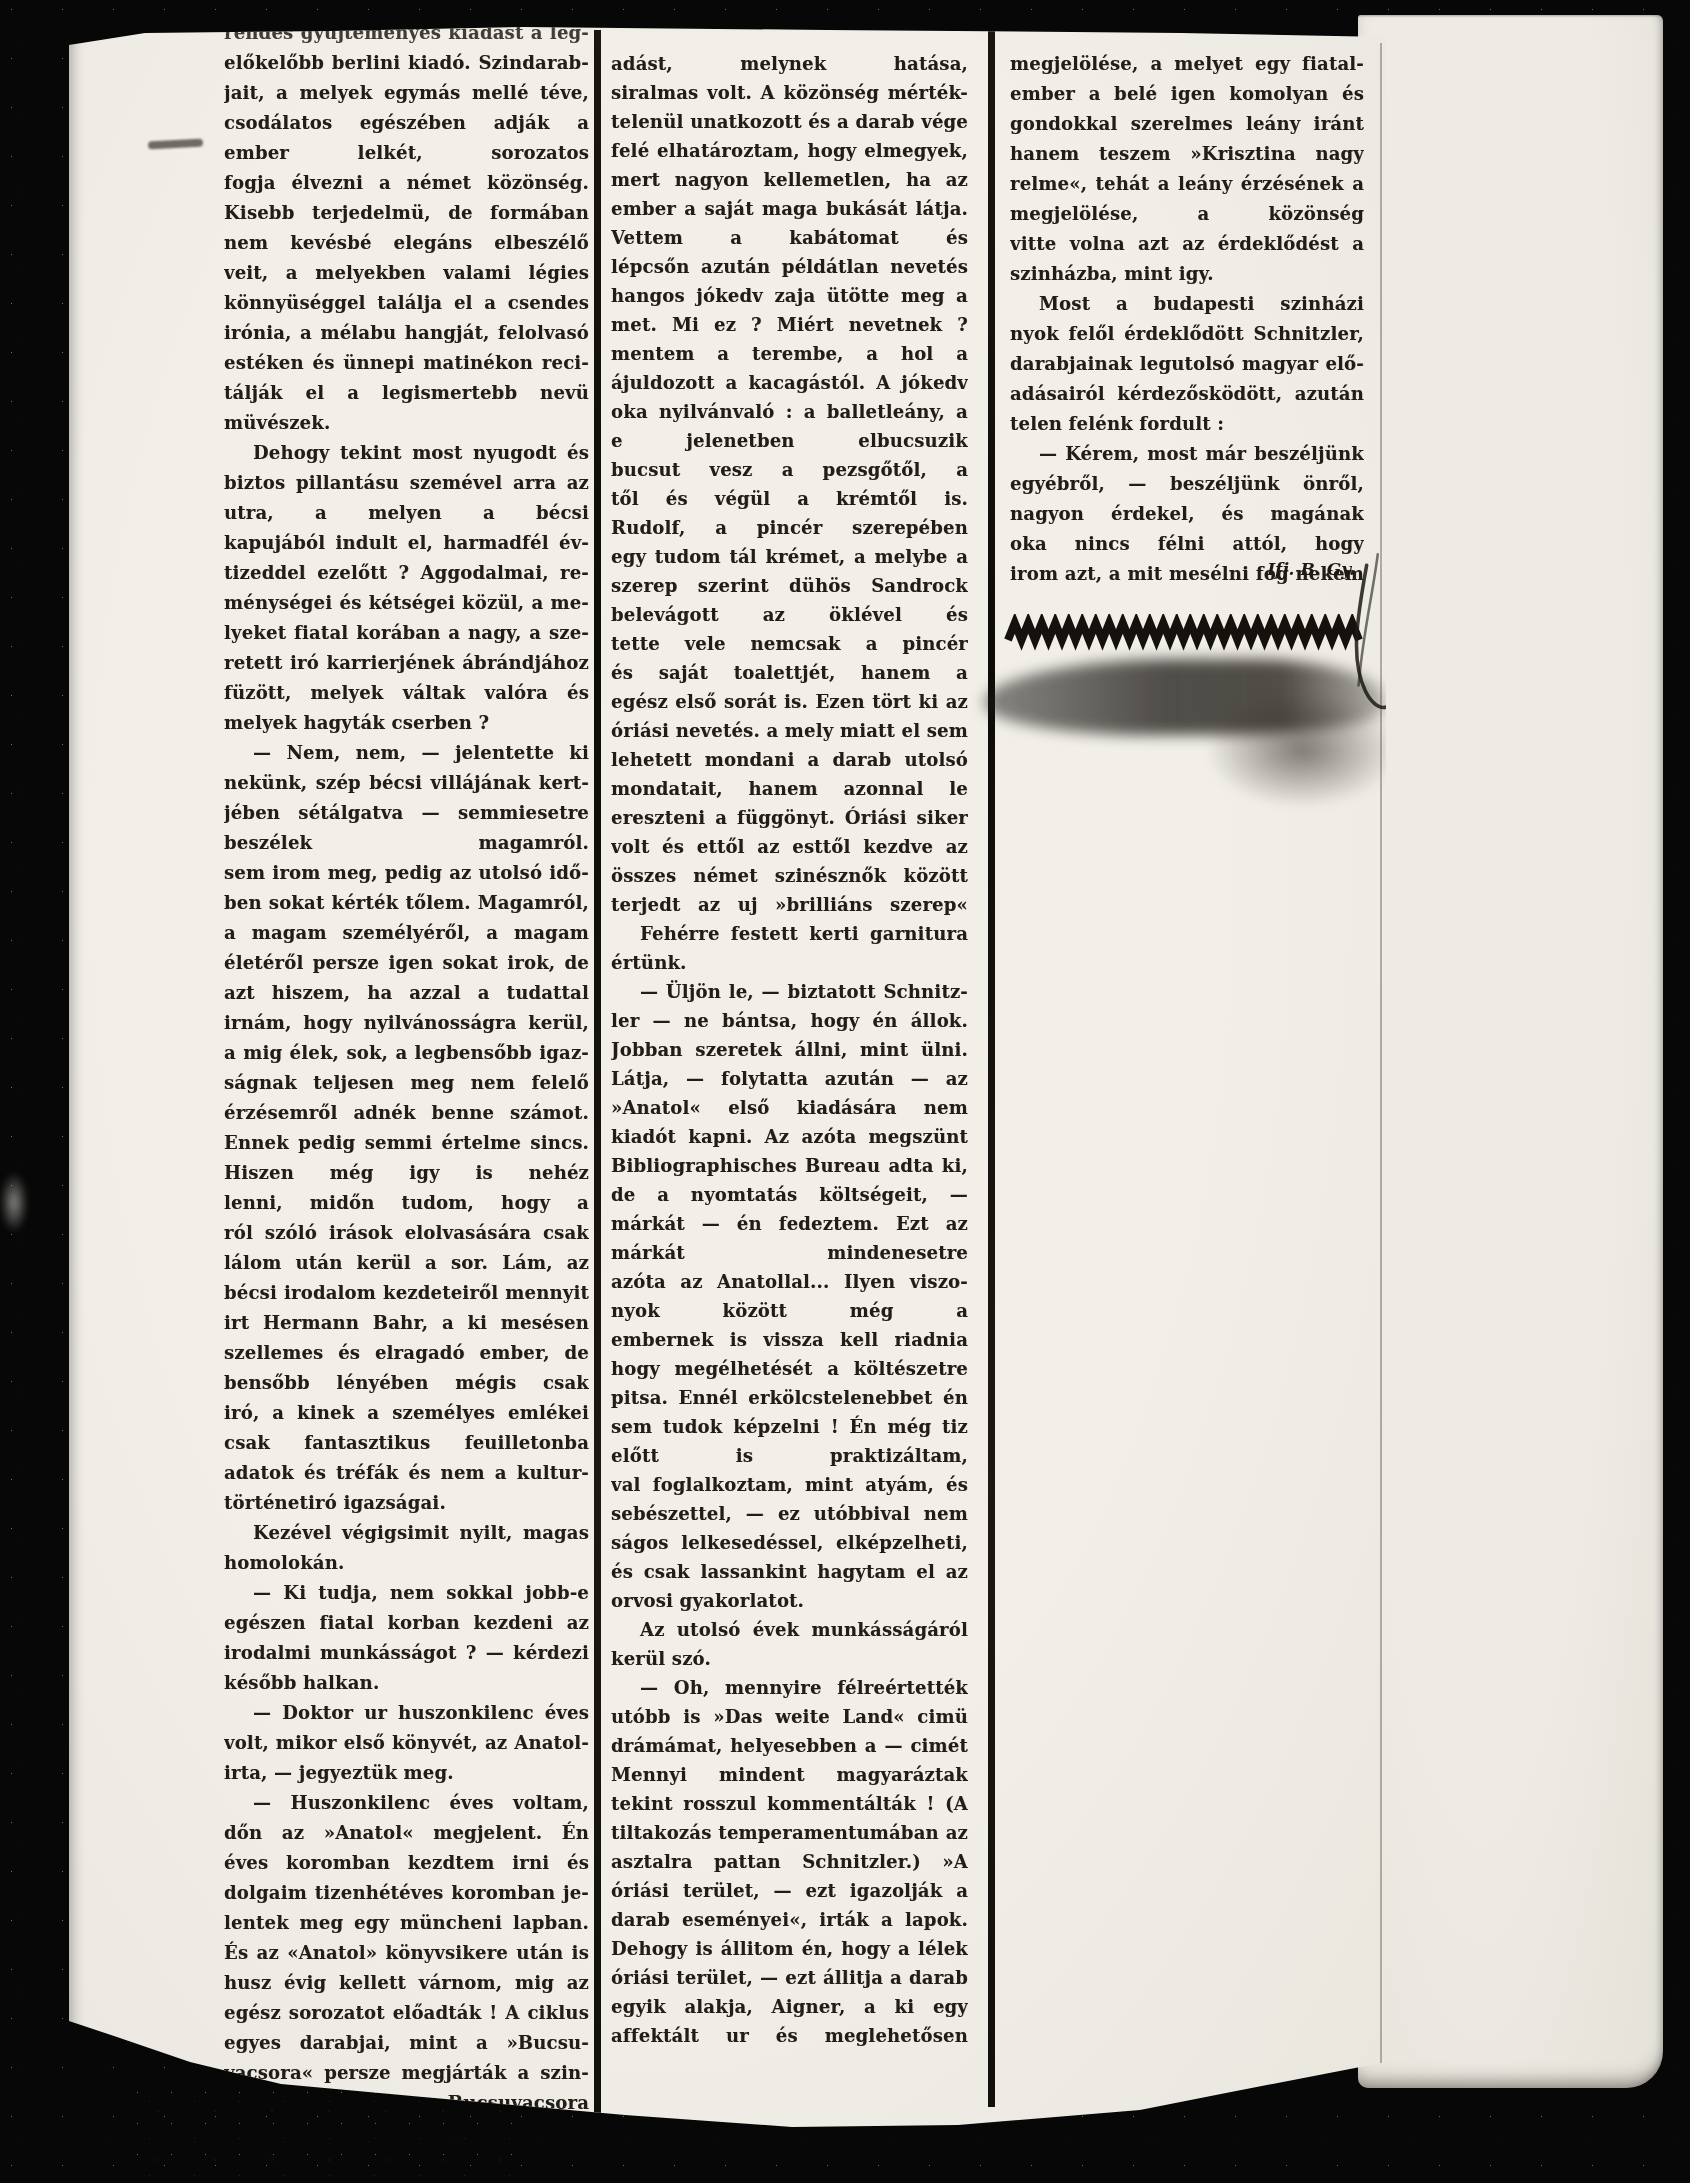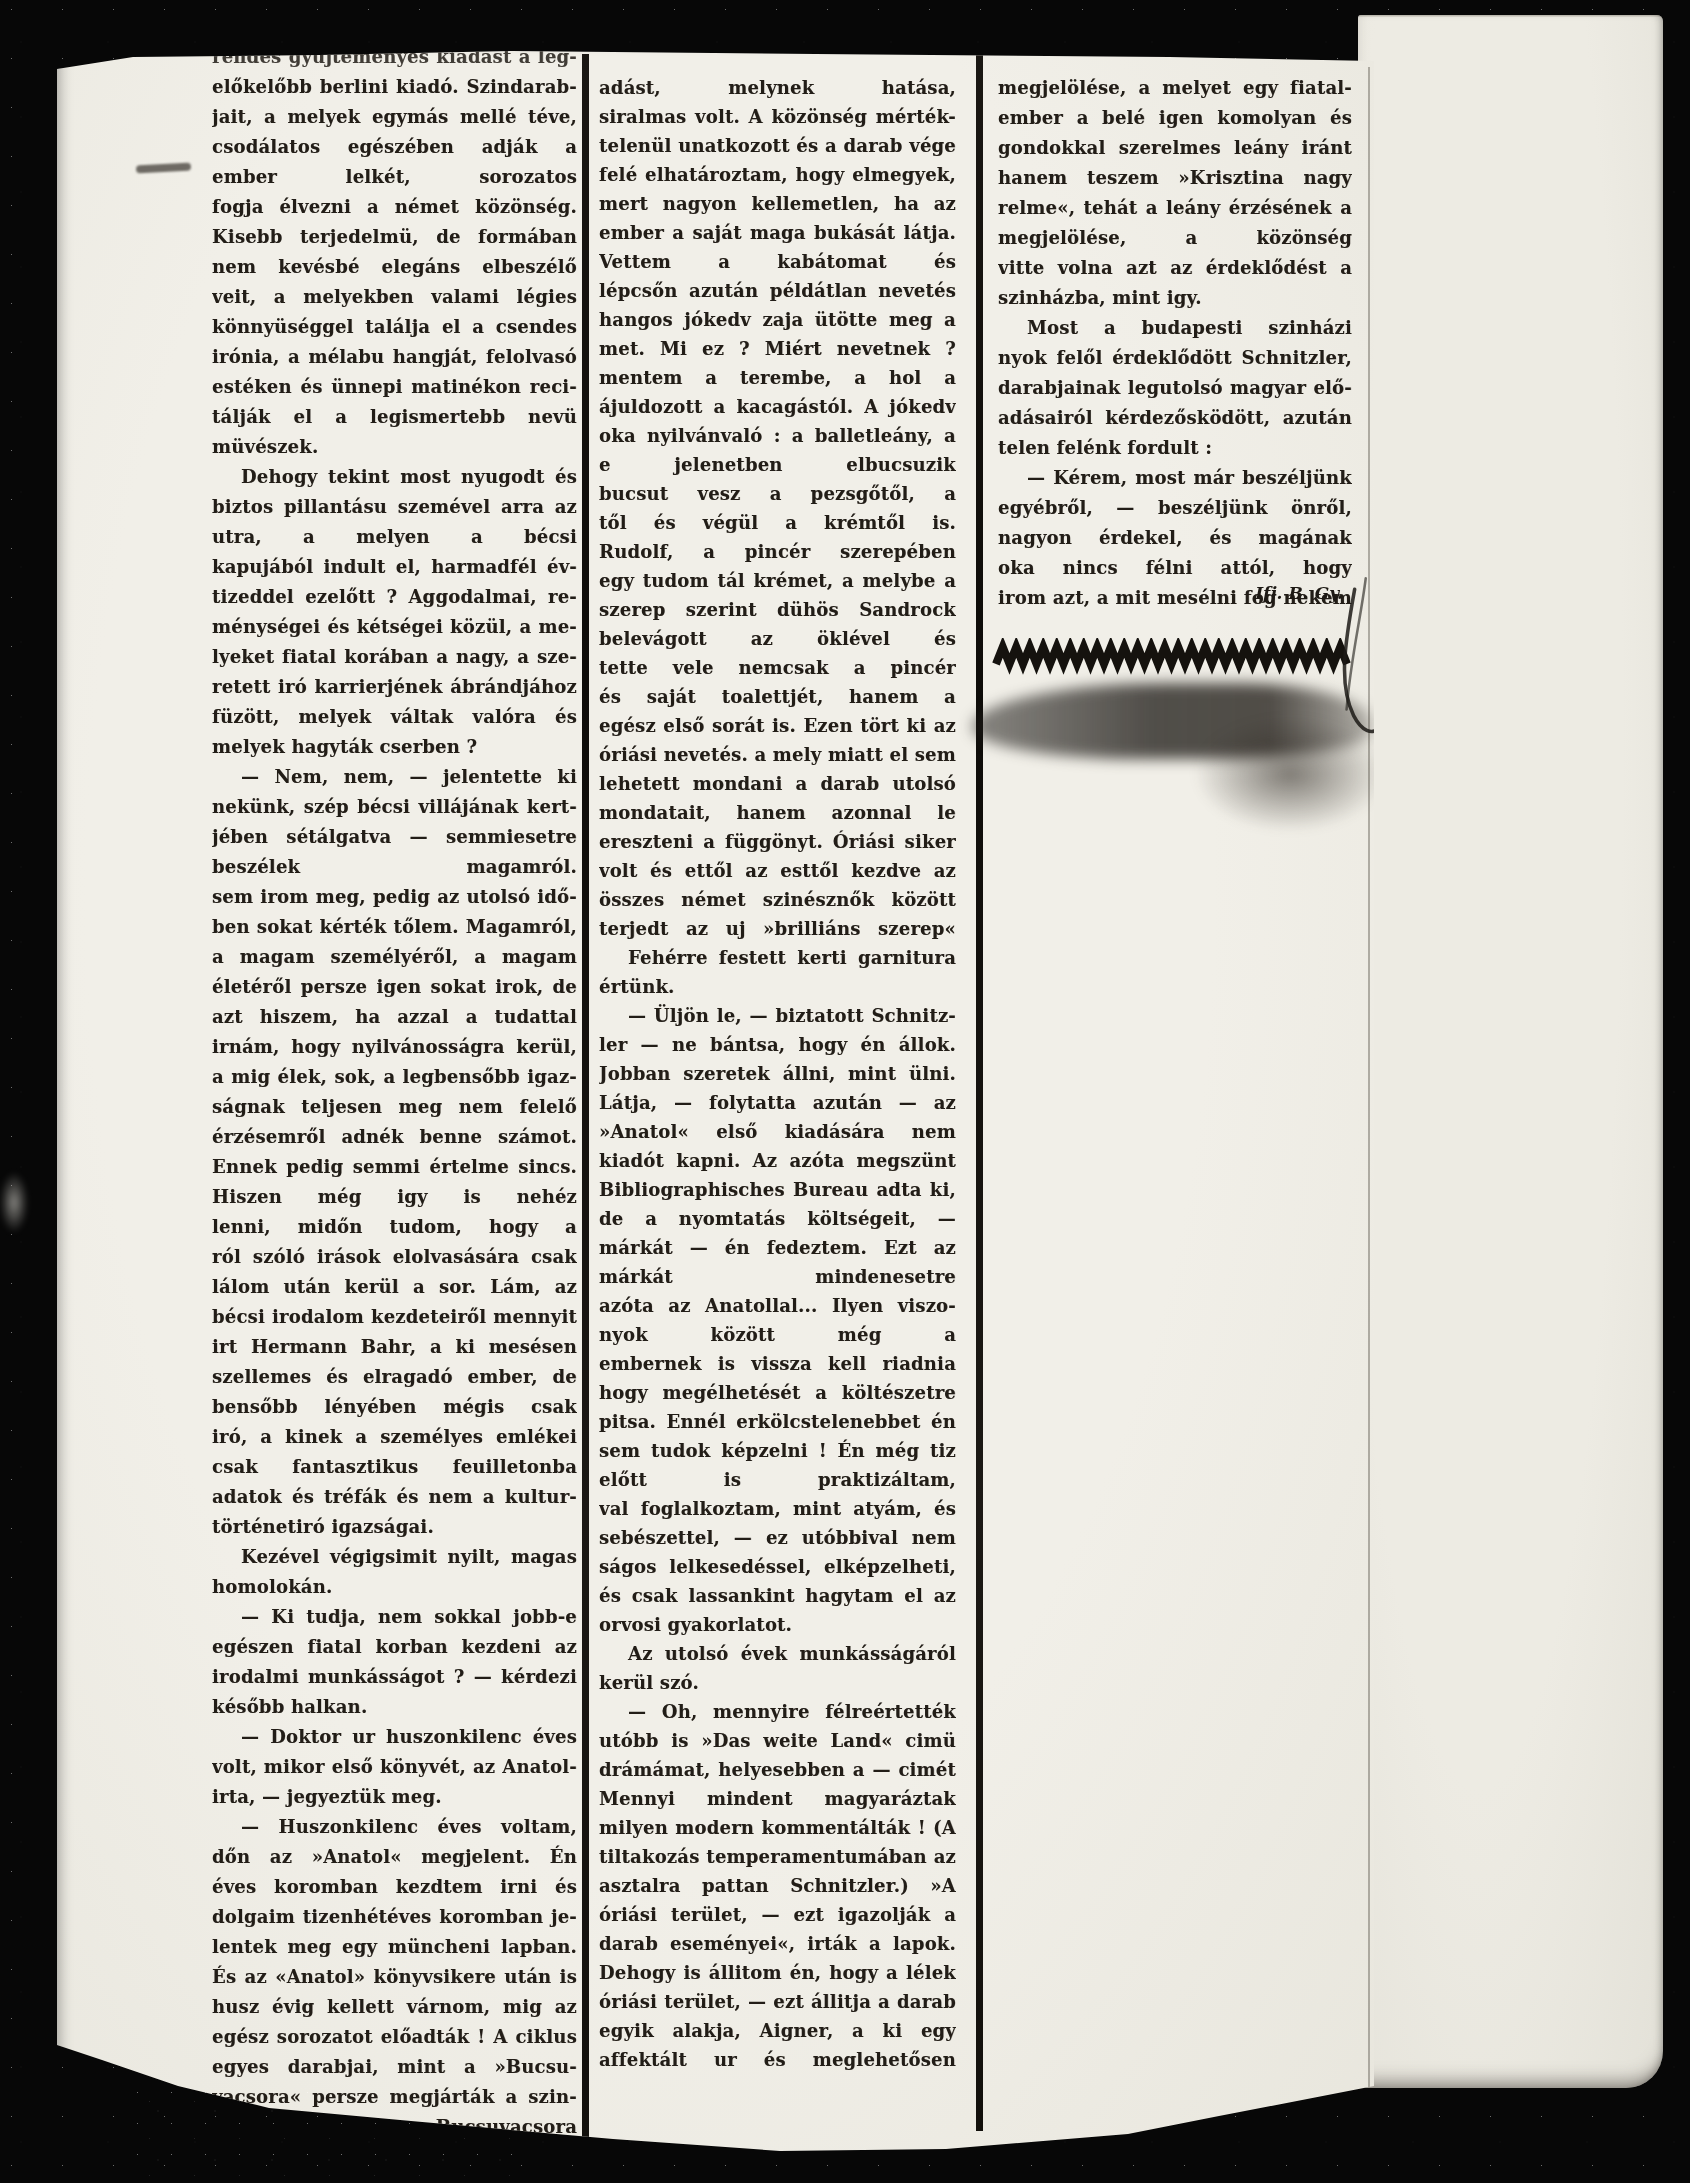--- a/index.html
+++ b/index.html
@@ -21,29 +21,28 @@
     position:absolute;left:1358px;top:15px;width:305px;height:2073px;
     background:radial-gradient(ellipse at 40% 35%, #edebe3 55%, #e3e1d8 100%);
     border-radius:3px 6px 37px 10px;
     box-shadow:
       inset 0 -15px 17px -9px rgba(55,50,44,.5),
       inset -4px 0 8px -4px rgba(0,0,0,.35),
       inset 0 8px 0 -6.6px rgba(165,160,150,.55);
   }
   
   #clipping{
-    position:absolute;left:57px;top:25px;width:1317px;height:2113px;
+    position:absolute;left:69px;top:25px;width:1317px;height:2113px;
     background:radial-gradient(ellipse at 45% 40%, #f1efe8 55%, #e8e6dd 100%);
     clip-path:polygon(
       0px 20px,76px 8px,263px 6px,455px 2px,758px 5px,1112px 8px,1317px 12px,
       1317px 2037px,1162px 2067px,1071px 2085px,889px 2100px,723px 2102px,
       556px 2090px,354px 2072px,212px 2059px,121px 2037px,45px 2011px,0px 1996px);
     box-shadow:inset 10px 0 13px -7px rgba(0,0,0,.30);
     color:#221d17;
-    margin-top:24px;
   }
   .column{position:absolute;}
   #col-1{left:155px;top:-7px;width:365px;}
   #col-2{left:542px;top:24px;width:357px;}
   #col-3{left:941px;top:24px;width:354px;}
   .line{
     font-size:18px;font-weight:700;letter-spacing:0.2px;
     text-align:justify;text-align-last:justify;
     overflow:hidden;white-space:normal;
     text-shadow:0.3px 0.4px 0 rgba(25,20,15,.35);
@@ -232,21 +231,21 @@
         <div class="line">sebészettel, — ez utóbbival nem tul-</div>
         <div class="line">ságos lelkesedéssel, elképzelheti, —</div>
         <div class="line">és csak lassankint hagytam el az</div>
         <div class="line end">orvosi gyakorlatot.</div>
         <div class="line indent">Az utolsó évek munkásságáról</div>
         <div class="line end">kerül szó.</div>
         <div class="line indent">— Oh, mennyire félreértették leg-</div>
         <div class="line">utóbb is »Das weite Land« cimü</div>
         <div class="line">drámámat, helyesebben a — cimét !</div>
         <div class="line">Mennyi mindent magyaráztak belé,</div>
-        <div class="line">milyen modern kommentálták ! (A</div>
+        <div class="line">tekint rosszul kommentálták ! (A</div>
         <div class="line">tiltakozás temperamentumában az</div>
         <div class="line">asztalra pattan Schnitzler.) »A lélek</div>
         <div class="line">óriási terület, — ezt igazolják a</div>
         <div class="line">darab eseményei«, irták a lapok.</div>
         <div class="line">Dehogy is állitom én, hogy a lélek</div>
         <div class="line">óriási terület, — ezt állitja a darab</div>
         <div class="line">egyik alakja, Aigner, a ki egy</div>
         <div class="line">affektált ur és meglehetősen aforiszti-</div>
       </div>
     <div class="rule" id="rule-2"></div>

